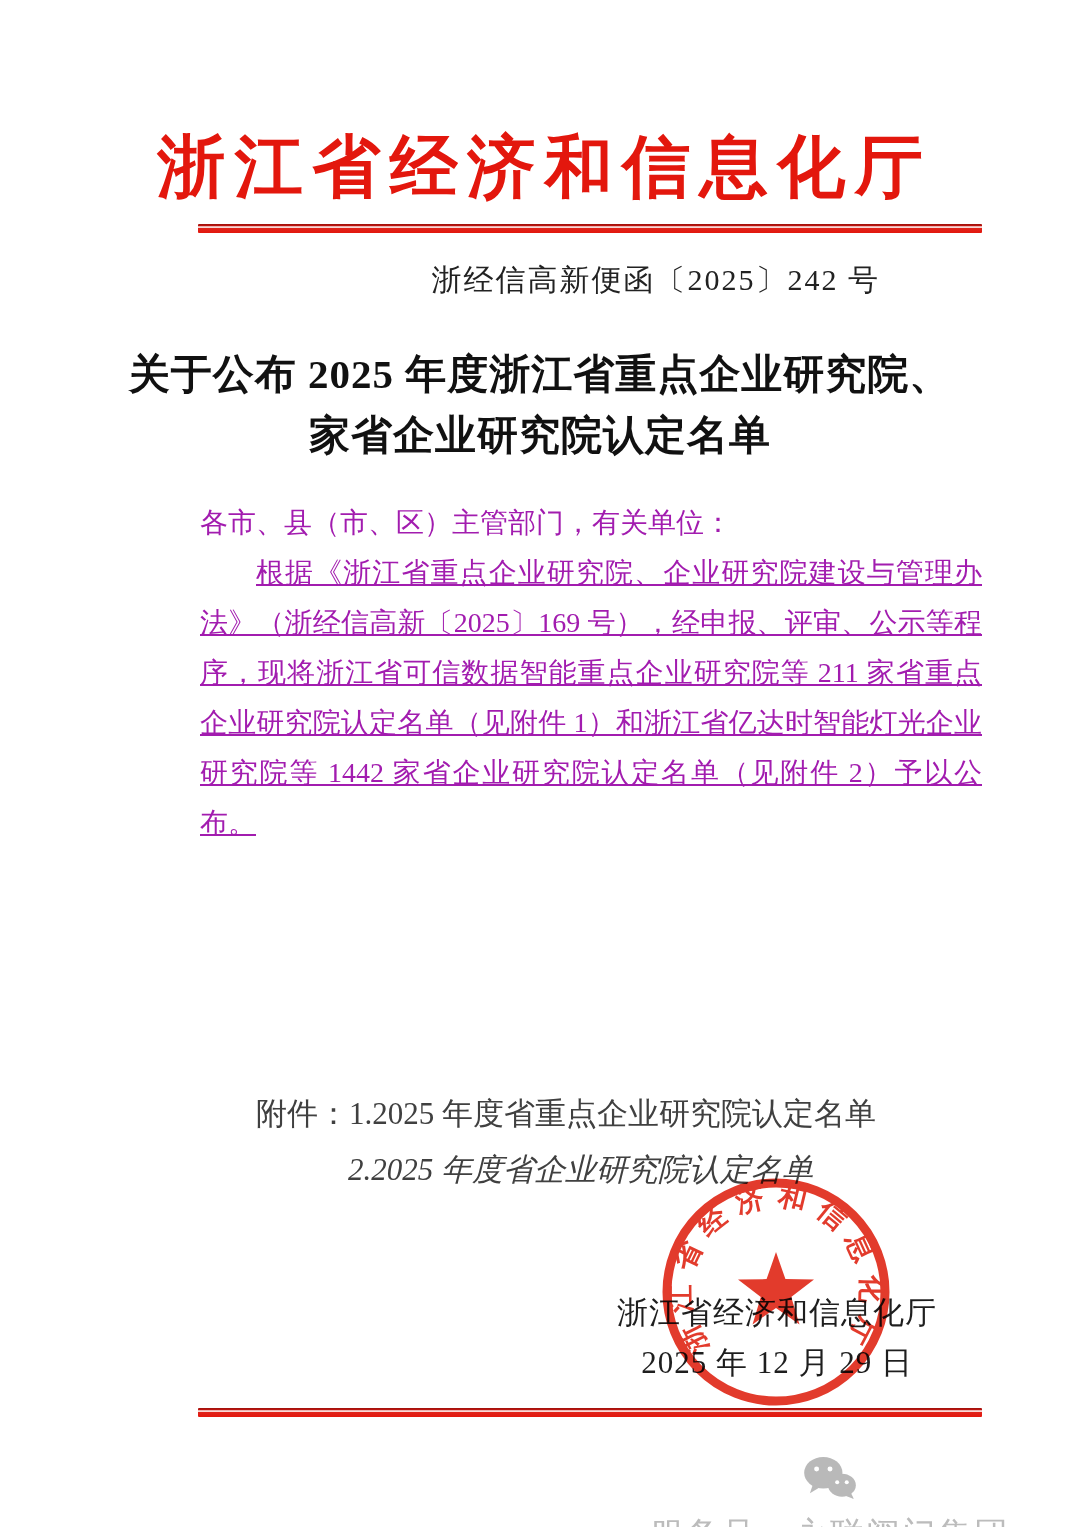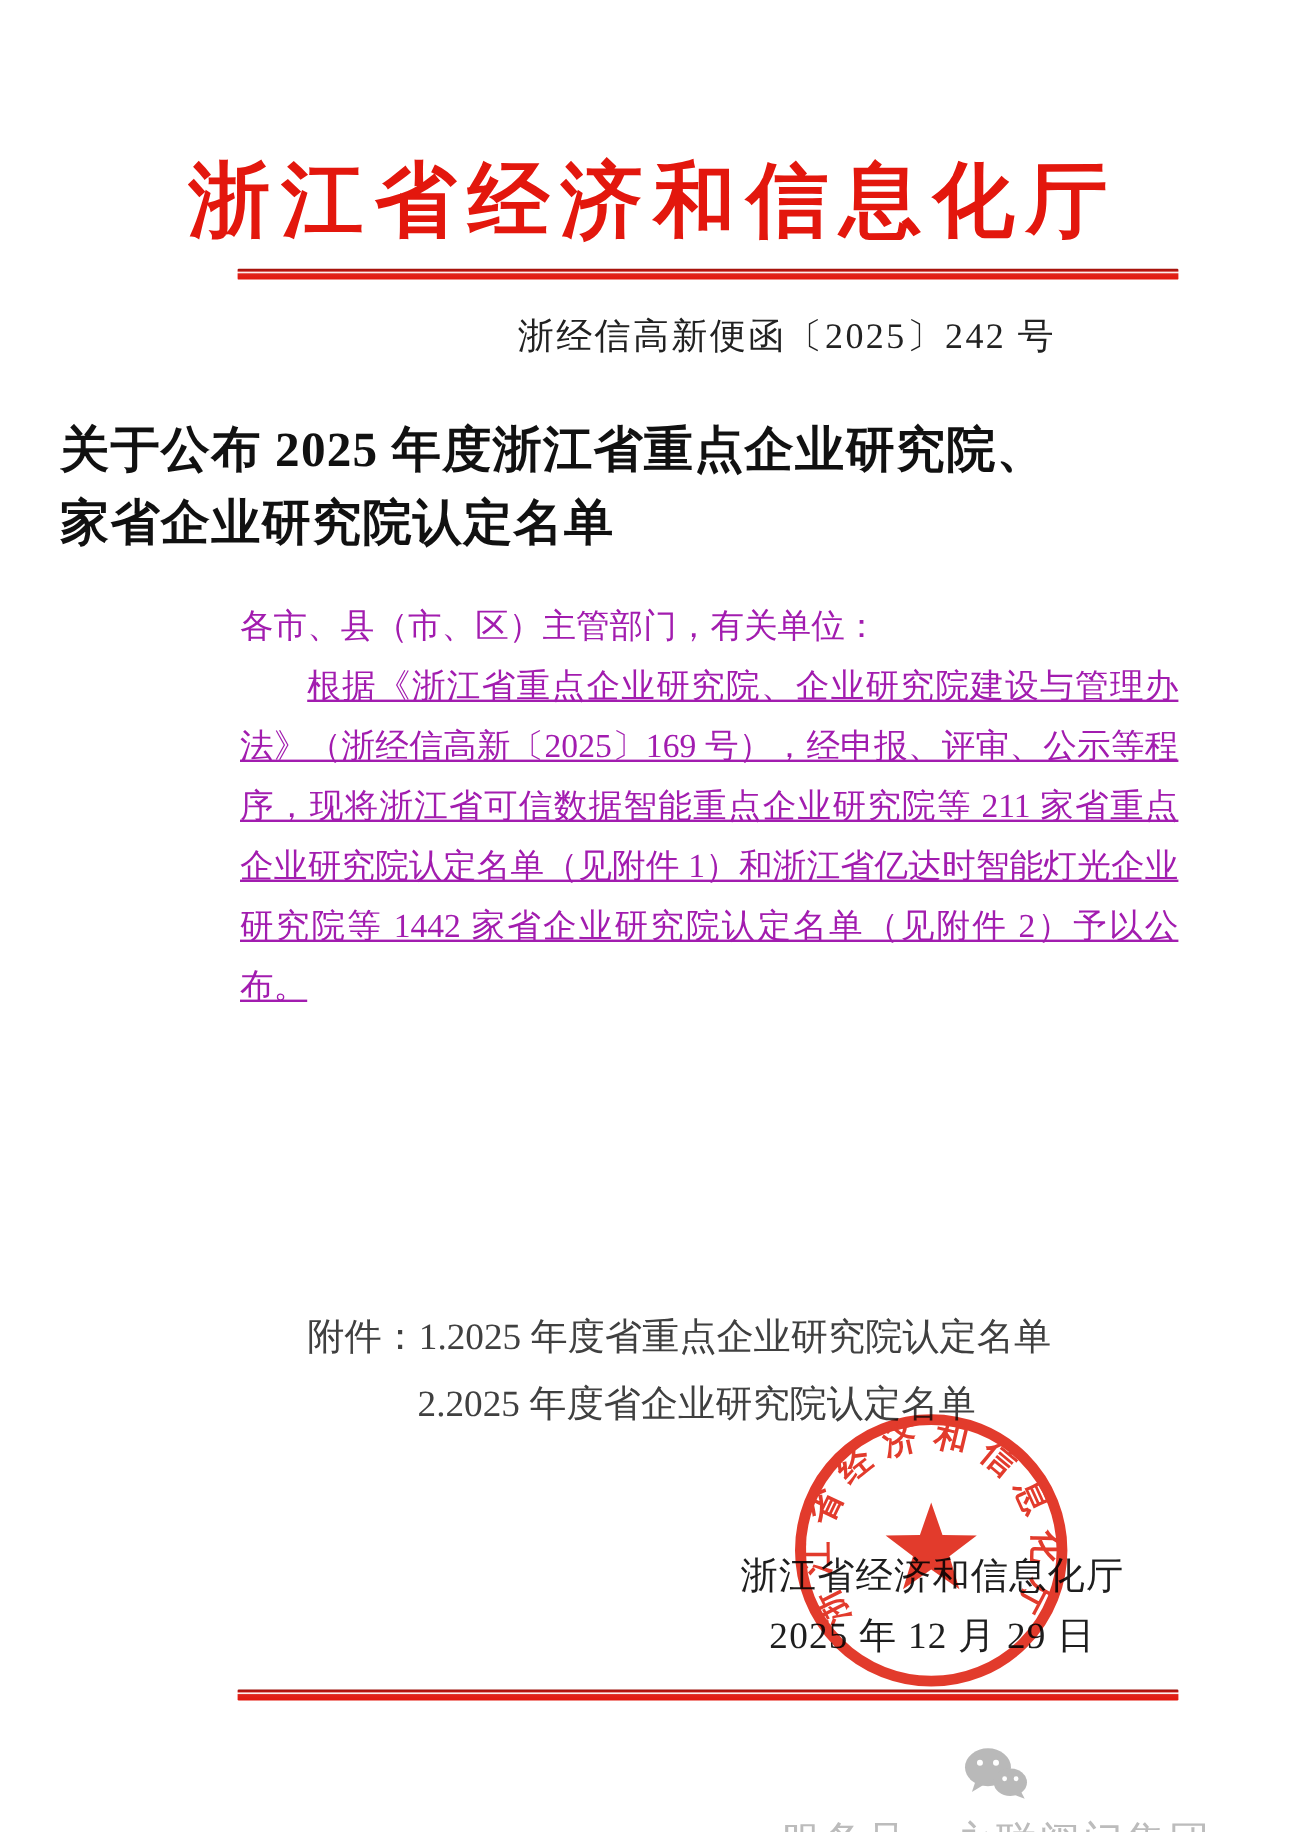--- a/index.html
+++ b/index.html
@@ -31,38 +31,38 @@
   }
   .head-rule { top:224px; }
   .foot-rule { top:1408px; }
   .doc-number {
     position:absolute; top:260px; right:150px;
     font-size:30px; letter-spacing:2px;
     color:#222222;
   }
   .title {
     position:absolute; top:344px; left:0; width:100%;
-    text-align:left;
+    text-align:center;
     font-size:41px; font-weight:700; line-height:61px;
     color:#111111;
     letter-spacing:1px;
   }
   .body-text {
     position:absolute; top:498px; left:150px; width:782px;
     font-size:28px; line-height:50px;
     text-align:justify; text-justify:inter-character;
     color:#a21caf;
   }
   .body-text p.para { text-indent:2em;text-decoration:underline; }
   .attachments {
     position:absolute; top:1086px; left:150px; width:782px;
     font-size:31px; line-height:56px; color:#404040;
   }
   .att-row1 { padding-left:56px; }
-  .att-row2 { padding-left:148px; }
+  .att-row2 { padding-left:148px;font-style:italic; }
   .signature {
     position:absolute; top:1288px; left:427px; width:600px;
     text-align:center;
     font-size:31px; line-height:50px; color:#1e1e1e;
     letter-spacing:1px;
   }
   .seal {
     position:absolute; left:605px; top:1171px;
     width:242px; height:242px;
     mix-blend-mode:multiply;

